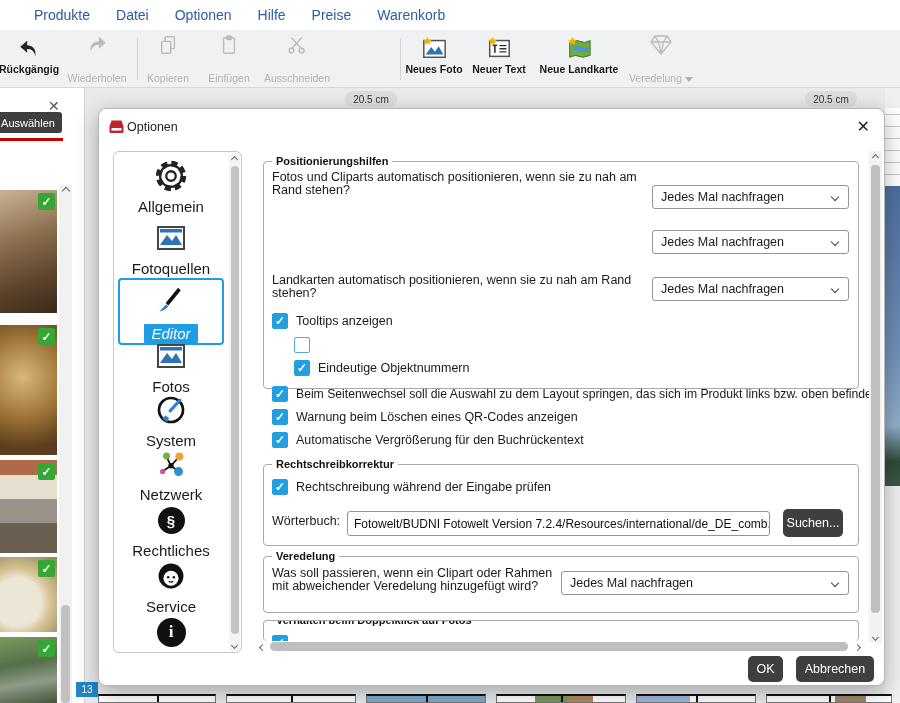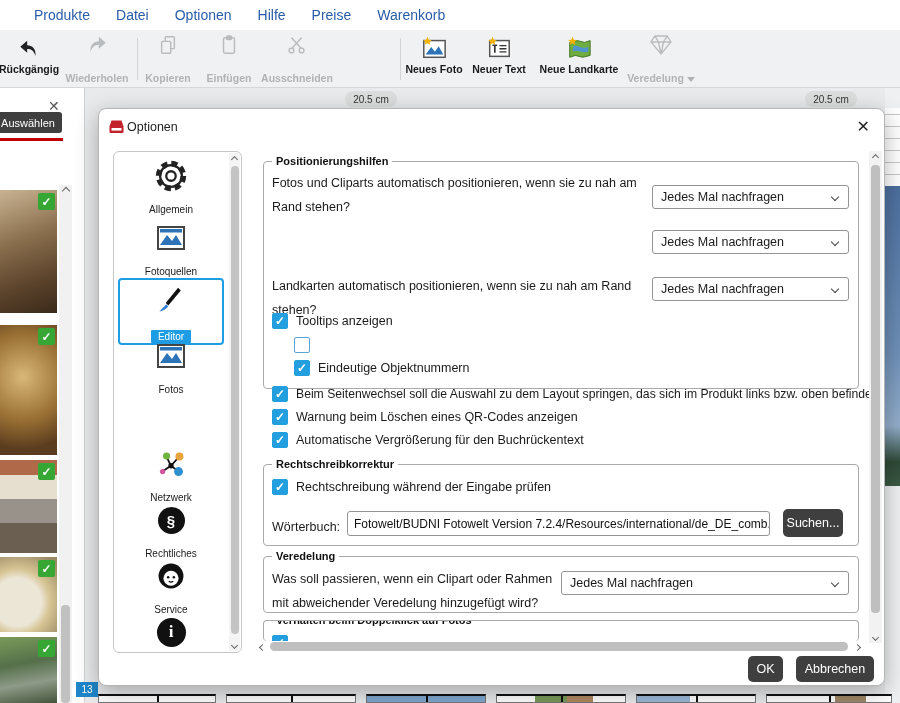--- a/index.html
+++ b/index.html
@@ -8,21 +8,21 @@
   
   #menubar { position:absolute; left:0; top:0; width:900px; height:30px; background:#fff; display:flex; align-items:center; gap:26px; padding-left:34px; }
   .menu-item { color:#2a5ca8; font-size:14px; cursor:default; }
 
   
   #toolbar { position:absolute; left:0; top:30px; width:900px; height:58px; background:#f0f1f2; border-bottom:1px solid #d7d7d7; }
   .titem { position:absolute; top:4px; height:50px; display:flex; flex-direction:column; align-items:center; justify-content:flex-start; }
   .ticon { height:26px; display:flex; align-items:flex-end; justify-content:center; color:#222; }
   .tlabel { font-size:10.5px; font-weight:700; color:#1a1a1a; margin-top:3px; white-space:nowrap; }
   .titem.disabled .ticon { color:#b9bcbe; }
-  .titem.disabled .tlabel { color:#b0b3b5; font-weight:700;margin-top:16px; }
+  .titem.disabled .tlabel { color:#b0b3b5; font-weight:400;margin-top:16px; }
   .tsep { position:absolute; top:8px; width:1px; height:42px; background:#d2d4d5; }
   .tcaret { display:inline-block; width:0; height:0; border-left:4px solid transparent; border-right:4px solid transparent; border-top:5px solid #b0b3b5; margin-left:3px; vertical-align:middle; }
 
   
   #photo-panel { position:absolute; left:0; top:88px; width:85px; height:615px; background:#fff; border-right:1px solid #d0d0d0; }
   #panel-close { position:absolute; left:48px; top:10px; font-size:14px; color:#555; }
   #select-btn { position:absolute; left:-6px; top:24px; width:68px; height:21px; background:#3f3f3f; color:#fff; font-size:11px; display:flex; align-items:center; justify-content:center; border-radius:3px; }
   #red-line { position:absolute; left:0; top:50px; width:63px; height:3px; background:#c00000; }
   .thumb { position:absolute; left:0; width:57px; }
   .tcheck { position:absolute; right:2px; top:3px; width:17px; height:17px; background:#36a635; border-radius:2px; color:#fff; font-size:12px; font-weight:700; display:flex; align-items:center; justify-content:center; }
@@ -50,31 +50,31 @@
   
   #dialog { position:absolute; left:98px; top:108px; width:787px; height:578px; background:#fff; border:1px solid #b5b5b5; border-radius:8px; box-shadow:0 6px 22px rgba(0,0,0,.3); }
   #dlg-title { position:absolute; left:28px; top:11px; font-size:12.5px; color:#222; }
   #dlg-appicon { position:absolute; left:9px; top:10px; }
   #dlg-close { position:absolute; right:14px; top:8px; font-size:16px; color:#222; }
 
   
   #dlg-nav { position:absolute; left:14px; top:42px; width:129px; height:502px; border:1px solid #c6c6c6; border-radius:6px; overflow:hidden; }
   .nav-item { position:absolute; left:0; width:114px; display:flex; flex-direction:column; align-items:center; }
   .nav-icon { height:36px; display:flex; align-items:center; justify-content:center; }
-  .nav-label { font-size:10px; color:#1a1a1a; margin-top:10px; }
+  .nav-label { font-size:15px; color:#1a1a1a; margin-top:4px; }
   .nav-item.selected { border:2px solid #1e9ce4; border-radius:4px; left:4px; width:106px; padding-top:4px; }
-  .nav-item.selected .nav-label { background:#1e9ce4; color:#fff; padding:1px 7px; border-radius:1px; }
+  .nav-item.selected .nav-label { background:#1e9ce4; color:#fff; padding:1px 7px; border-radius:1px;font-style:italic; }
   .circ-ic { width:27px; height:27px; background:#111; border-radius:50%; color:#fff; display:flex; align-items:center; justify-content:center; font-weight:700; }
   #nav-scroll { position:absolute; right:1px; top:1px; width:11px; height:498px; background:#f4f4f4; }
   #nav-scroll .thumbbar { position:absolute; left:1.5px; top:13px; width:8px; height:468px; background:#c4c4c4; border-radius:4px; }
 
   
   .fieldset { position:absolute; left:164px; width:596px; border:1px solid #a9a9a9; border-radius:4px; }
   .legend { position:absolute; top:-7px; left:8px; background:#fff; padding:0 4px; font-size:11px; font-weight:700; color:#111; white-space:nowrap; }
-  .qtext { position:absolute; font-size:12.5px; line-height:24px; color:#1a1a1a; }
+  .qtext { position:absolute; font-size:12.5px; line-height:13px; color:#1a1a1a; }
   .dropdown { position:absolute; height:24px; background:#fff; border:1px solid #949494; border-radius:3px; font-size:12.5px; display:flex; align-items:center; padding-left:8px; }
   .dropdown .chev { position:absolute; right:10px; top:8px; border-color:#444; }
   .cbrow { position:absolute; display:flex; align-items:center; gap:8px; height:17px; }
   .cb { width:16px; height:16px; border:1px solid #5ba4d4; border-radius:2px; background:#fff; display:flex; align-items:center; justify-content:center; flex:0 0 auto; }
   .cb .tick { display:none; color:#fff; font-size:12px; font-weight:700; line-height:1; }
   .cb.checked { background:#239fe0; border-color:#239fe0; }
   .cb.checked .tick { display:block; }
   .cbl { font-size:12.5px; white-space:nowrap; }
   .textinput { position:absolute; height:25px; background:#fff; border:1px solid #949494; border-radius:3px; font-size:12px; color:#111; display:flex; align-items:center; padding:0 6px; overflow:hidden; white-space:nowrap; }
   .darkbtn { position:absolute; background:#3f3f3f; color:#fff; border-radius:5px; font-size:12.5px; display:flex; align-items:center; justify-content:center; }
@@ -279,20 +279,30 @@
     <div class="nav-item" style="top:186px">
       <span class="nav-icon">
           <svg width="30" height="26" viewBox="0 0 30 26">
             <rect x="2" y="2" width="26" height="22" fill="#fff" stroke="#444" stroke-width="2"></rect>
             <path d="M4 20 L11 10 L16 16 L20 10 L26 20 Z" fill="#2c73b8"></path>
             <rect x="4" y="4" width="22" height="3.5" fill="#2c73b8"></rect>
           </svg>
         </span>
       <span class="nav-label">Fotos</span>
     </div>
+    <div class="nav-item" style="top:240px">
+      <span class="nav-icon">
+          <svg width="32" height="32" viewBox="0 0 36 36">
+            <circle cx="18" cy="18" r="13.5" fill="none" stroke="#111" stroke-width="3"></circle>
+            <path d="M10 26 A 11.5 11.5 0 0 0 15 29.2" stroke="#2d7dd2" stroke-width="5" fill="none"></path>
+            <path d="M17 19 L28 7" stroke="#2d7dd2" stroke-width="3.4" stroke-linecap="round"></path>
+          </svg>
+        </span>
+      <span class="nav-label">System</span>
+    </div>
     <div class="nav-item" style="top:294px">
       <span class="nav-icon">
           <svg width="32" height="32" viewBox="0 0 36 36">
             <g stroke="#111" stroke-width="2">
               <path d="M18 20 L13 10 M18 20 L27 10 M18 20 L26 26 M18 20 L9 26"></path>
             </g>
             <circle cx="18" cy="20" r="3" fill="#111"></circle>
             <circle cx="13" cy="9" r="4" fill="#6fb43f"></circle>
             <circle cx="27.5" cy="9.5" r="4.5" fill="#e8a33d"></circle>
             <circle cx="26.5" cy="26.5" r="5" fill="#2d8fd0"></circle>

